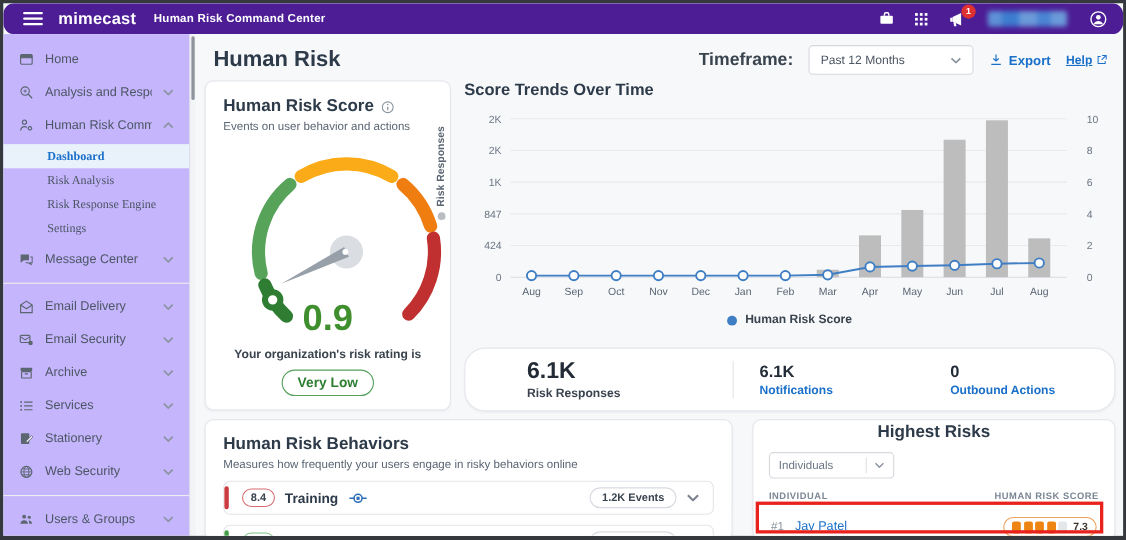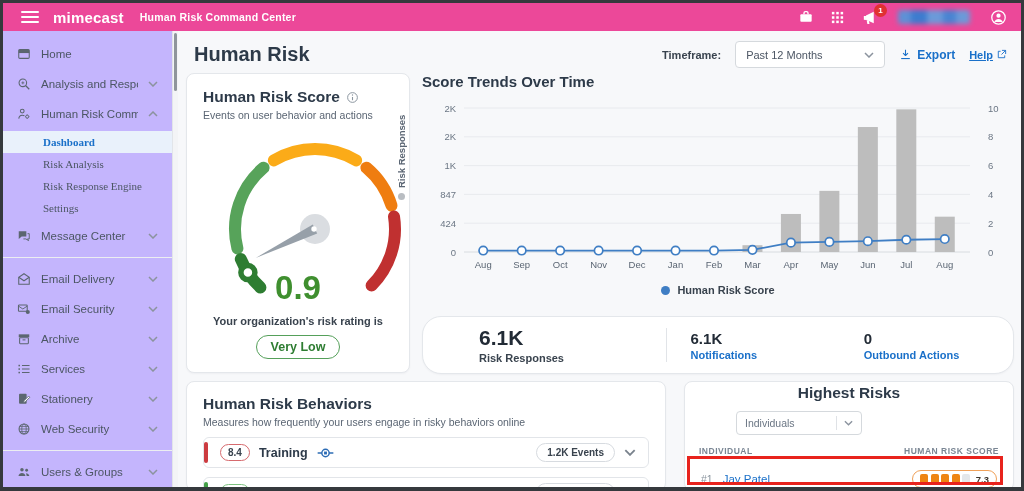--- a/index.html
+++ b/index.html
@@ -1,22 +1,22 @@
 <!DOCTYPE html>
 <html><head>
 <meta charset="utf-8">
 <style>
   * { margin:0; padding:0; box-sizing:border-box; }
   html,body { width:1024px; height:491px; font-family:"Liberation Sans", sans-serif; }
   .frame { position:relative; width:1024px; height:491px; background:#f7f8fa;
            border:3px solid #35393d; border-bottom-width:4px; overflow:hidden; }
 
   
-  .topbar { position:absolute; left:0; top:0; right:0; height:28px; background:#ec4899;
-            display:flex; align-items:center; padding:0 14px; color:#fff; }
+  .topbar { position:absolute; left:0; top:0; right:0; height:28px; background:#4c1d95;
+            display:flex; align-items:center; padding:0 14px; color:#fff;border-radius:10px; }
   .hamburger { width:18px; display:flex; flex-direction:column; gap:3px; cursor:pointer; margin-left:4px; }
   .hamburger span { height:2px; background:#fff; border-radius:1px; }
   .logo { font-size:15px; font-weight:bold; letter-spacing:.2px; margin-left:14px; }
   .app-title { font-size:10.5px; font-weight:bold; margin-left:16px; letter-spacing:.2px; }
   .topbar-right { margin-left:auto; display:flex; align-items:center; gap:16px; }
   .tb-icon { position:relative; display:flex; align-items:center; cursor:pointer; }
   .badge { position:absolute; top:-5px; right:-9px; background:#e03131; color:#fff; font-size:8px;
            font-weight:bold; width:13px; height:13px; border-radius:50%; display:flex;
            align-items:center; justify-content:center; }
   .redacted { width:72px; height:14px; border-radius:2px; margin:0 4px;
@@ -34,21 +34,21 @@
   .sub-item.active { background:#e9f1fb; color:#1a70c9; font-weight:bold; }
   .side-div { border-top:1px solid #eceef1; margin:6px 0; }
   .scrollbar { position:absolute; left:170px; top:28px; bottom:0; width:5px; background:#f3f4f6; }
   .scroll-thumb { position:absolute; left:1px; top:2px; width:3px; height:58px; background:#8f959c; border-radius:2px; }
 
   
   .main { position:absolute; left:175px; top:28px; right:0; bottom:0; background:#f7f8fa; }
   .page-header { position:absolute; left:16px; top:10px; right:14px; display:flex; align-items:center; }
   .page-title { font-size:20px; font-weight:bold; color:#2d3a49; }
   .header-controls { margin-left:auto; display:flex; align-items:center; gap:14px; }
-  .tf-label { font-size:11px; font-weight:bold; color:#39434e;text-align:center; }
+  .tf-label { font-size:16px; font-weight:bold; color:#39434e;text-align:center; }
   .tf-select { width:150px; height:27px; background:#fff; border:1px solid #d5d9dd; border-radius:4px;
                display:flex; align-items:center; padding:0 10px; font-size:11px; color:#4c5664; cursor:pointer;justify-content:flex-end; }
   .tf-select .chev { margin-left:auto; color:#8b939e; display:flex; }
   .export-btn { display:flex; align-items:center; gap:5px; color:#1a70c9; font-size:12px; font-weight:bold; cursor:pointer; }
   .help-link { display:flex; align-items:center; gap:3px; color:#1a70c9; font-size:11px; font-weight:bold;
                text-decoration:underline; cursor:pointer; }
 
   .card { position:absolute; background:#fff; border:1px solid #e4e7eb; border-radius:8px;
           box-shadow:0 1px 2px rgba(20,30,40,.04); }
 
@@ -93,22 +93,22 @@
   .accent { position:absolute; left:0; top:4px; bottom:4px; width:4px; border-radius:3px; }
   .score-pill { border:1.5px solid; border-radius:11px; font-size:10px; font-weight:bold;
                 padding:2px 7px; color:#39434e; }
   .behav-label { font-size:12.5px; font-weight:bold; color:#2d3a49; }
   .events-pill { margin-left:auto; border:1px solid #d7dbe0; border-radius:11px; padding:3px 10px;
                  font-size:10px; font-weight:bold; color:#39434e; background:#fff; }
   .row-chev { color:#7a838d; display:flex; cursor:pointer; }
 
   
   .risks-card { left:506px; top:350px; width:330px; height:110px; padding:2px 14px; overflow:visible;text-align:center; }
-  .risk-filter { margin-top:9px; width:126px; height:24px; border:1px solid #d5d9dd; border-radius:4px;
-                 display:flex; align-items:center; padding:0 8px; font-size:10.5px; color:#6b7684; cursor:pointer;margin-left:37px; }
+  .risk-filter { margin-top:9px; width:114px; height:24px; border:1px solid #d5d9dd; border-radius:4px;
+                 display:flex; align-items:center; padding:0 8px; font-size:10.5px; color:#6b7684; cursor:pointer; }
   .risk-filter .vdiv { margin-left:auto; width:1px; height:14px; background:#dfe2e6; margin-right:7px; }
   .risk-cols { display:flex; justify-content:space-between; margin-top:11px; font-size:8.5px; font-weight:bold;
                letter-spacing:.5px; color:#7a8694; }
   .risk-row { position:relative; margin-top:10px; display:flex; align-items:center; gap:10px; padding:4px 2px; }
   .risk-rank { font-size:10.5px; color:#8a949e; }
   .risk-name { font-size:11.5px; color:#1a70c9; cursor:pointer; }
   .hrs-pill { margin-left:auto; display:flex; align-items:center; gap:2.5px;
               border:1.5px solid #f0a159; border-radius:10px; padding:2.5px 7px; }
   .seg { width:8px; height:11px; border-radius:2px; }
   .hrs-val { font-size:9.5px; font-weight:bold; color:#3c342a; margin-left:3px; }

